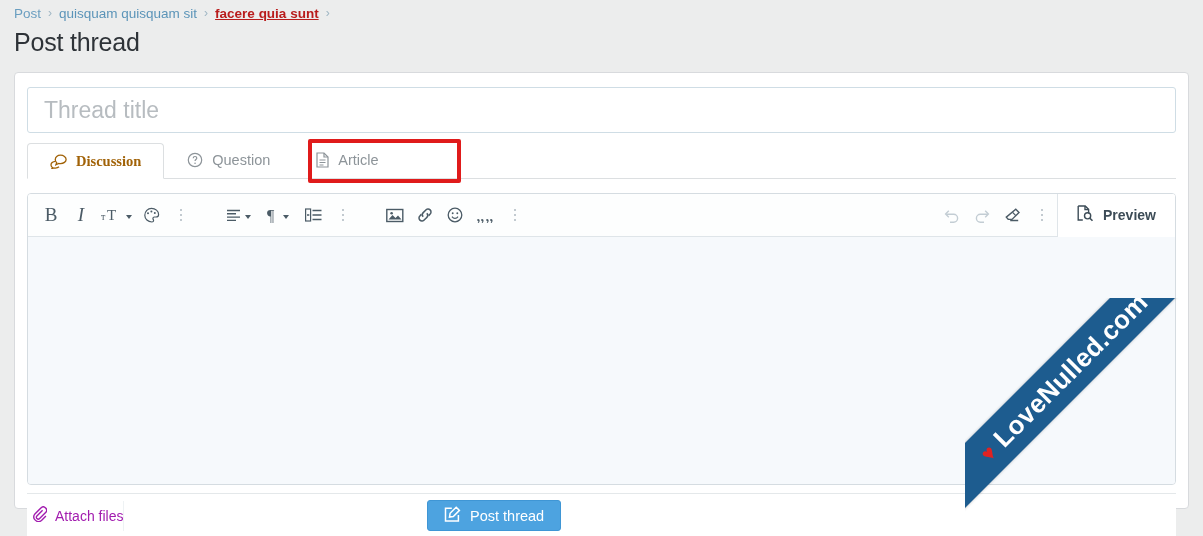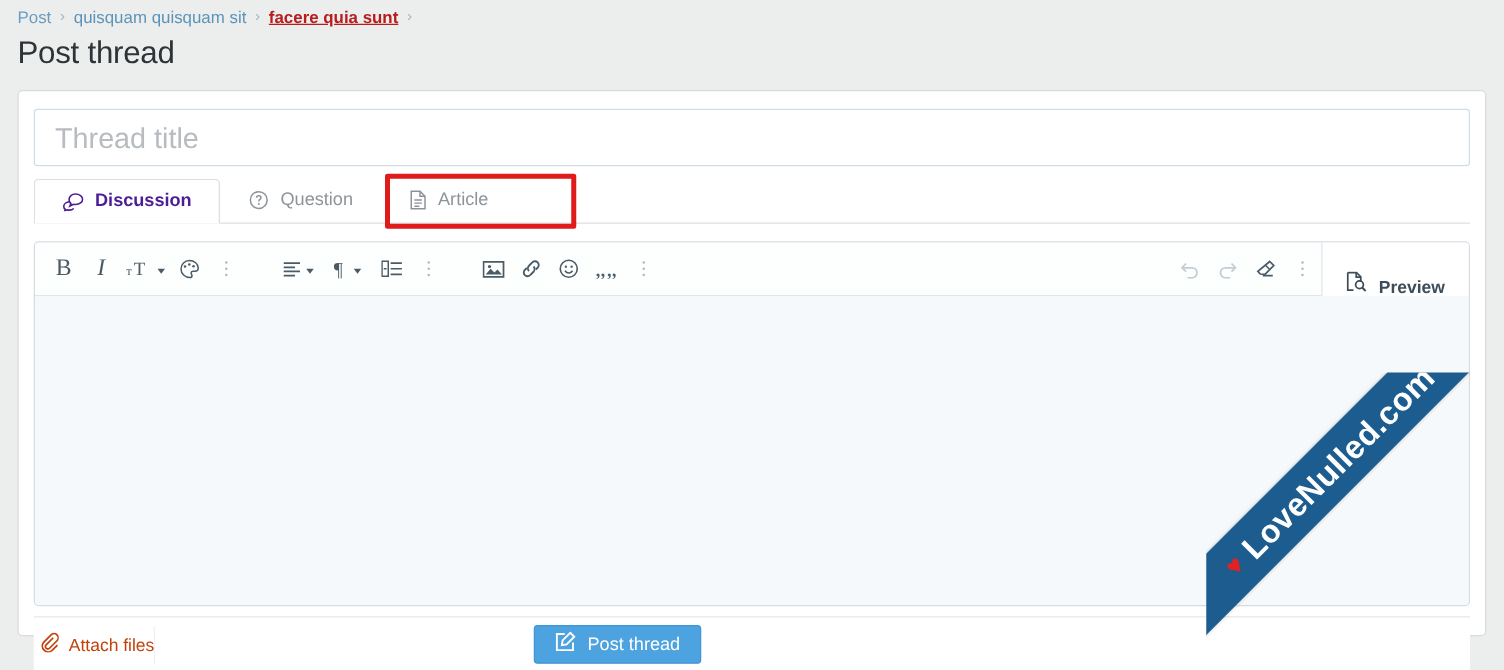--- a/index.html
+++ b/index.html
@@ -122,26 +122,27 @@
     padding: 0 22px;
     font-size: 14.5px;
     color: #8d9499;
     cursor: pointer;
     background: transparent;
     border: 1px solid transparent;
     border-radius: 4px 4px 0 0;
     position: relative;
   }
   .tab.active {
-    color: #4c1d95;
+    color: #a16207;
     font-weight: bold;
     background: #fff;
     border-color: #dcdfe1;
     border-bottom-color: #fff;
     margin-bottom: -1px;
+    font-family: Liberation Serif, serif;
   }
   .tab-ico { display: flex; align-items: center; }
 
   .tab-highlight {
     position: absolute;
     left: 293px; top: 66px;
     width: 153px; height: 44px;
     border: 4px solid #e01b1b;
     border-radius: 2px;
     pointer-events: none;
@@ -188,21 +189,21 @@
     border-left: 3.5px solid transparent;
     border-right: 3.5px solid transparent;
     border-top: 4.5px solid #4b5b66;
     margin-left: 3px; margin-top: 3px;
   }
   .tb-spacer { width: 22px; flex: none; }
   .tb-flex { flex: 1; }
   .preview-btn {
     height: 43px;
     min-width: 118px;
-    display: flex; align-items: flex-end; justify-content: center;
+    display: flex; align-items: center; justify-content: center;
     gap: 9px;
     border-left: 1px solid #dfe5e9;
     color: #3d4c57;
     font-size: 14px;
     font-weight: bold;
     cursor: pointer;
     padding: 0 18px;
     background: #fff;
   }
   .editor-body {
@@ -218,21 +219,21 @@
     width: 1149px;
     height: 44px;
     display: flex;
     align-items: center;
     border-top: 1px solid #e4e8ea;
     background: #fff;
   }
   .attach {
     display: flex; align-items: center; gap: 8px;
     font-size: 14px;
-    color: #c2410c;
+    color: #a21caf;
     padding: 0 0 0 4px;
     height: 30px;
     border-right: 1px solid #eef2f4;
     cursor: default;
   }
   .post-btn {
     position: absolute;
     left: 400px;
     display: flex; align-items: center; gap: 9px;
     height: 31px;

